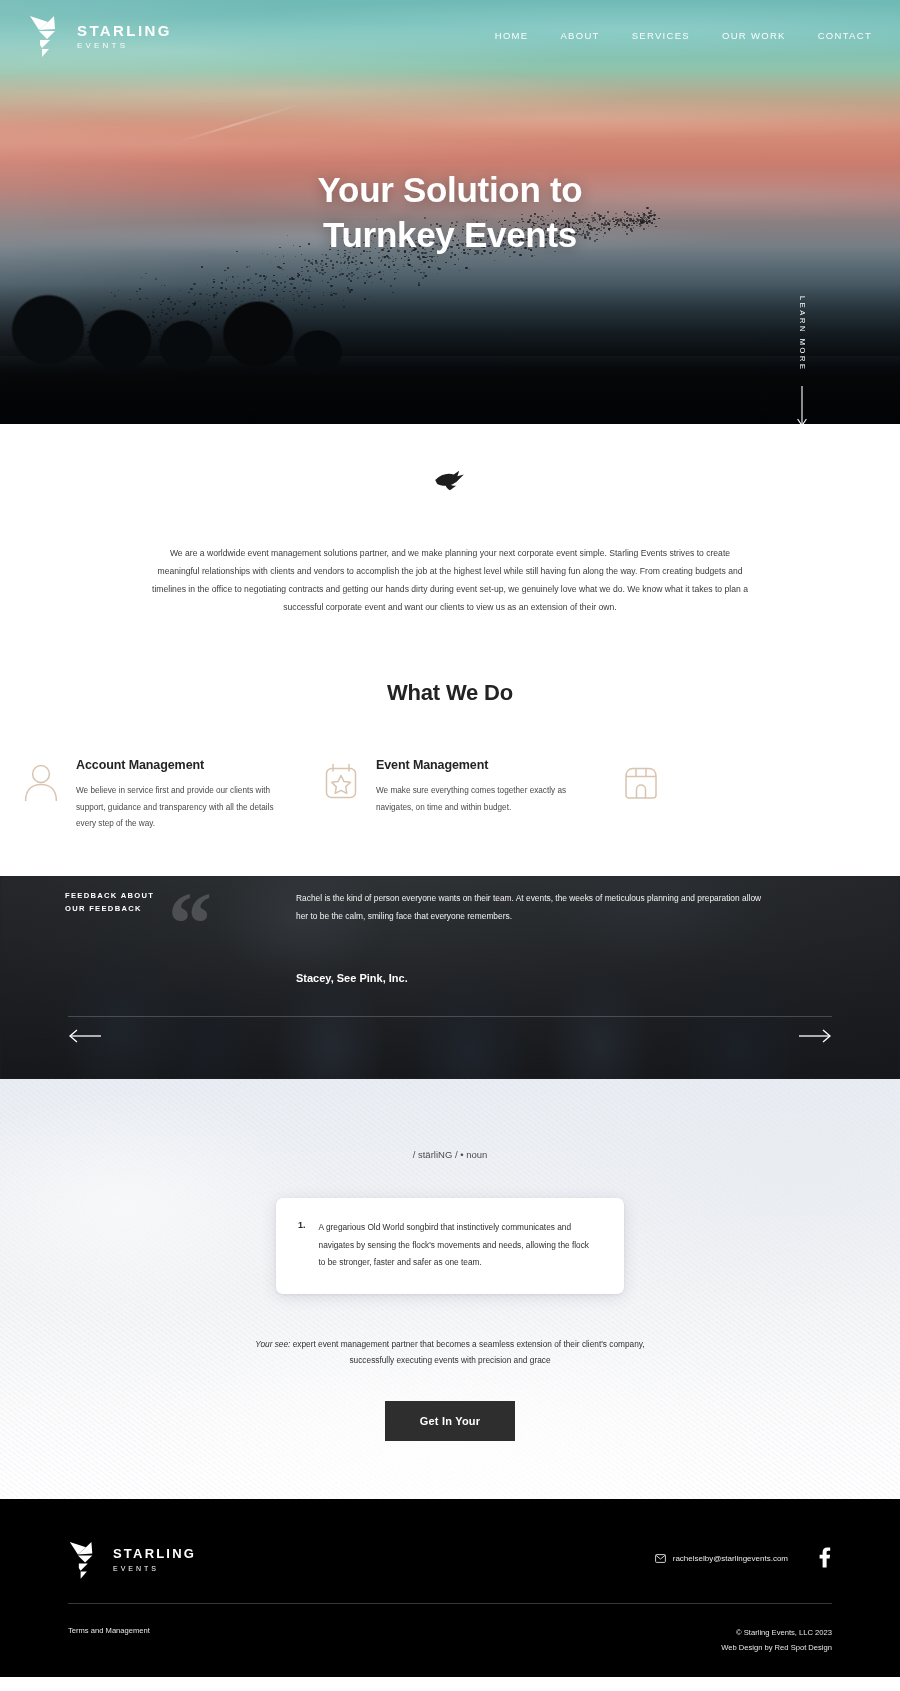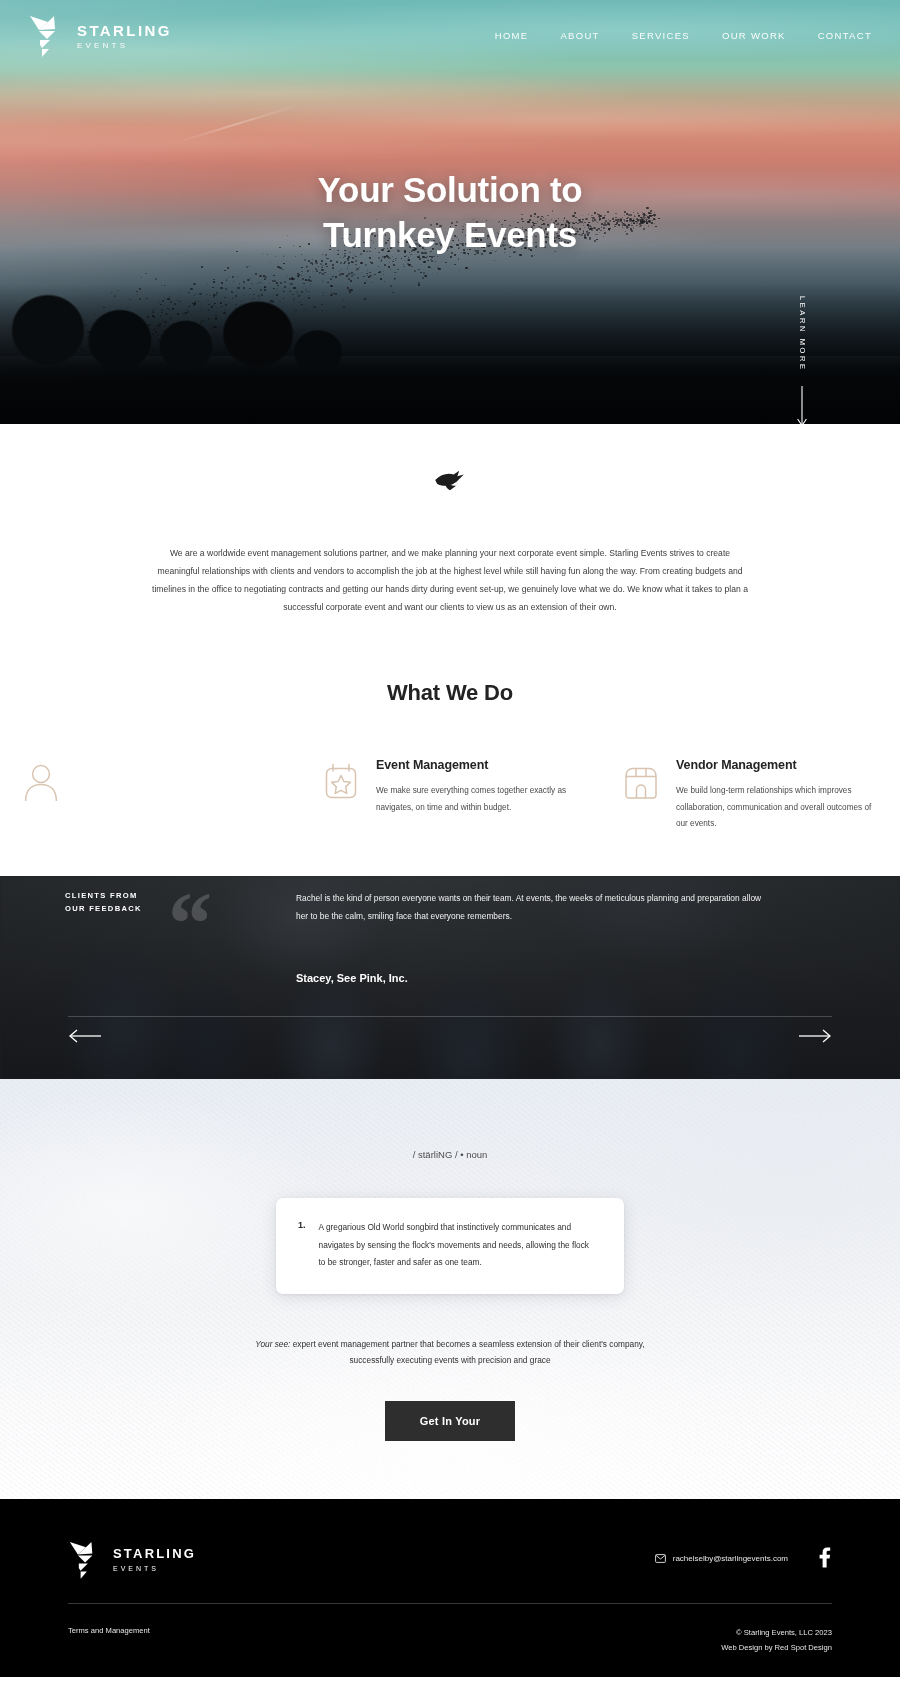--- a/index.html
+++ b/index.html
@@ -1807,20 +1807,24 @@
     <h2 class="wwd-title">What We Do</h2>
     <div class="cards">
 
       <div class="card">
         <div class="card-ico">
           <svg width="38" height="40" viewBox="0 0 38 40">
             <circle cx="19" cy="12" r="8.4" fill="none" stroke="#d8c4b0" stroke-width="1.5"></circle>
             <path d="M3.6 39 C3.6 26.5, 11 22.4, 19 22.4 C27 22.4, 34.4 26.5, 34.4 39" fill="none" stroke="#d8c4b0" stroke-width="1.5"></path>
           </svg>
         </div>
+        <div class="card-body">
+          <div class="card-h">Account Management</div>
+          <div class="card-p">We believe in service first and provide our clients with support, guidance and transparency with all the details every step of the way.</div>
+        </div>
       </div>
 
       <div class="card">
         <div class="card-ico">
           <svg width="38" height="40" viewBox="0 0 38 40">
             <rect x="4.5" y="6.5" width="29" height="29" rx="5" fill="none" stroke="#d8c4b0" stroke-width="1.5"></rect>
             <line x1="11" y1="2.5" x2="11" y2="9" stroke="#d8c4b0" stroke-width="1.5" stroke-linecap="round"></line>
             <line x1="27" y1="2.5" x2="27" y2="9" stroke="#d8c4b0" stroke-width="1.5" stroke-linecap="round"></line>
             <path d="M19 13.5 L21.9 19.4 L28.4 20.3 L23.7 24.9 L24.8 31.3 L19 28.3 L13.2 31.3 L14.3 24.9 L9.6 20.3 L16.1 19.4 Z" fill="none" stroke="#d8c4b0" stroke-width="1.5" stroke-linejoin="round"></path>
           </svg>
@@ -1834,36 +1838,32 @@
       <div class="card">
         <div class="card-ico">
           <svg width="38" height="40" viewBox="0 0 38 40">
             <path d="M4 14.5 L34 14.5 L34 33 C34 35, 32.6 36, 31 36 L7 36 C5.4 36, 4 35, 4 33 Z" fill="none" stroke="#d8c4b0" stroke-width="1.5"></path>
             <path d="M4 14.5 C4 9.5, 7 6.5, 11 6.5 L27 6.5 C31 6.5, 34 9.5, 34 14.5" fill="none" stroke="#d8c4b0" stroke-width="1.5"></path>
             <line x1="14" y1="6.8" x2="14" y2="14.5" stroke="#d8c4b0" stroke-width="1.5"></line>
             <line x1="24" y1="6.8" x2="24" y2="14.5" stroke="#d8c4b0" stroke-width="1.5"></line>
             <path d="M14.5 36 L14.5 27.5 C14.5 24.8, 16.5 23, 19 23 C21.5 23, 23.5 24.8, 23.5 27.5 L23.5 36" fill="none" stroke="#d8c4b0" stroke-width="1.5"></path>
           </svg>
         </div>
-        <div class="card-body">
-          <div class="card-h">Vendor Management</div>
-          <div class="card-p">We build long-term relationships which improves collaboration, communication and overall outcomes of our events.</div>
-        </div>
       </div>
 
     </div>
     <div class="wwd-pad"></div>
   </section>
 
   <section class="testi">
     <div class="testi-bg"></div>
     <div class="testi-veil"></div>
     <div class="testi-in">
       <div class="testi-label">
-        <span>CLIENTS FROM</span><br>
+        <span>FEEDBACK ABOUT</span><br>
         <span>OUR FEEDBACK</span>
       </div>
       <div class="quote-mark">“</div>
       <p class="testi-quote">Rachel is the kind of person everyone wants on their team. At events, the weeks of meticulous planning and preparation allow her to be the calm, smiling face that everyone remembers.</p>
       <div class="testi-author">Stacey, See Pink, Inc.</div>
       <div class="testi-rule"></div>
 
       <div class="arr arr-l">
         <svg width="34" height="16" viewBox="0 0 34 16">
           <line x1="33" y1="8" x2="2" y2="8" stroke="#ffffff" stroke-width="1.3"></line>

